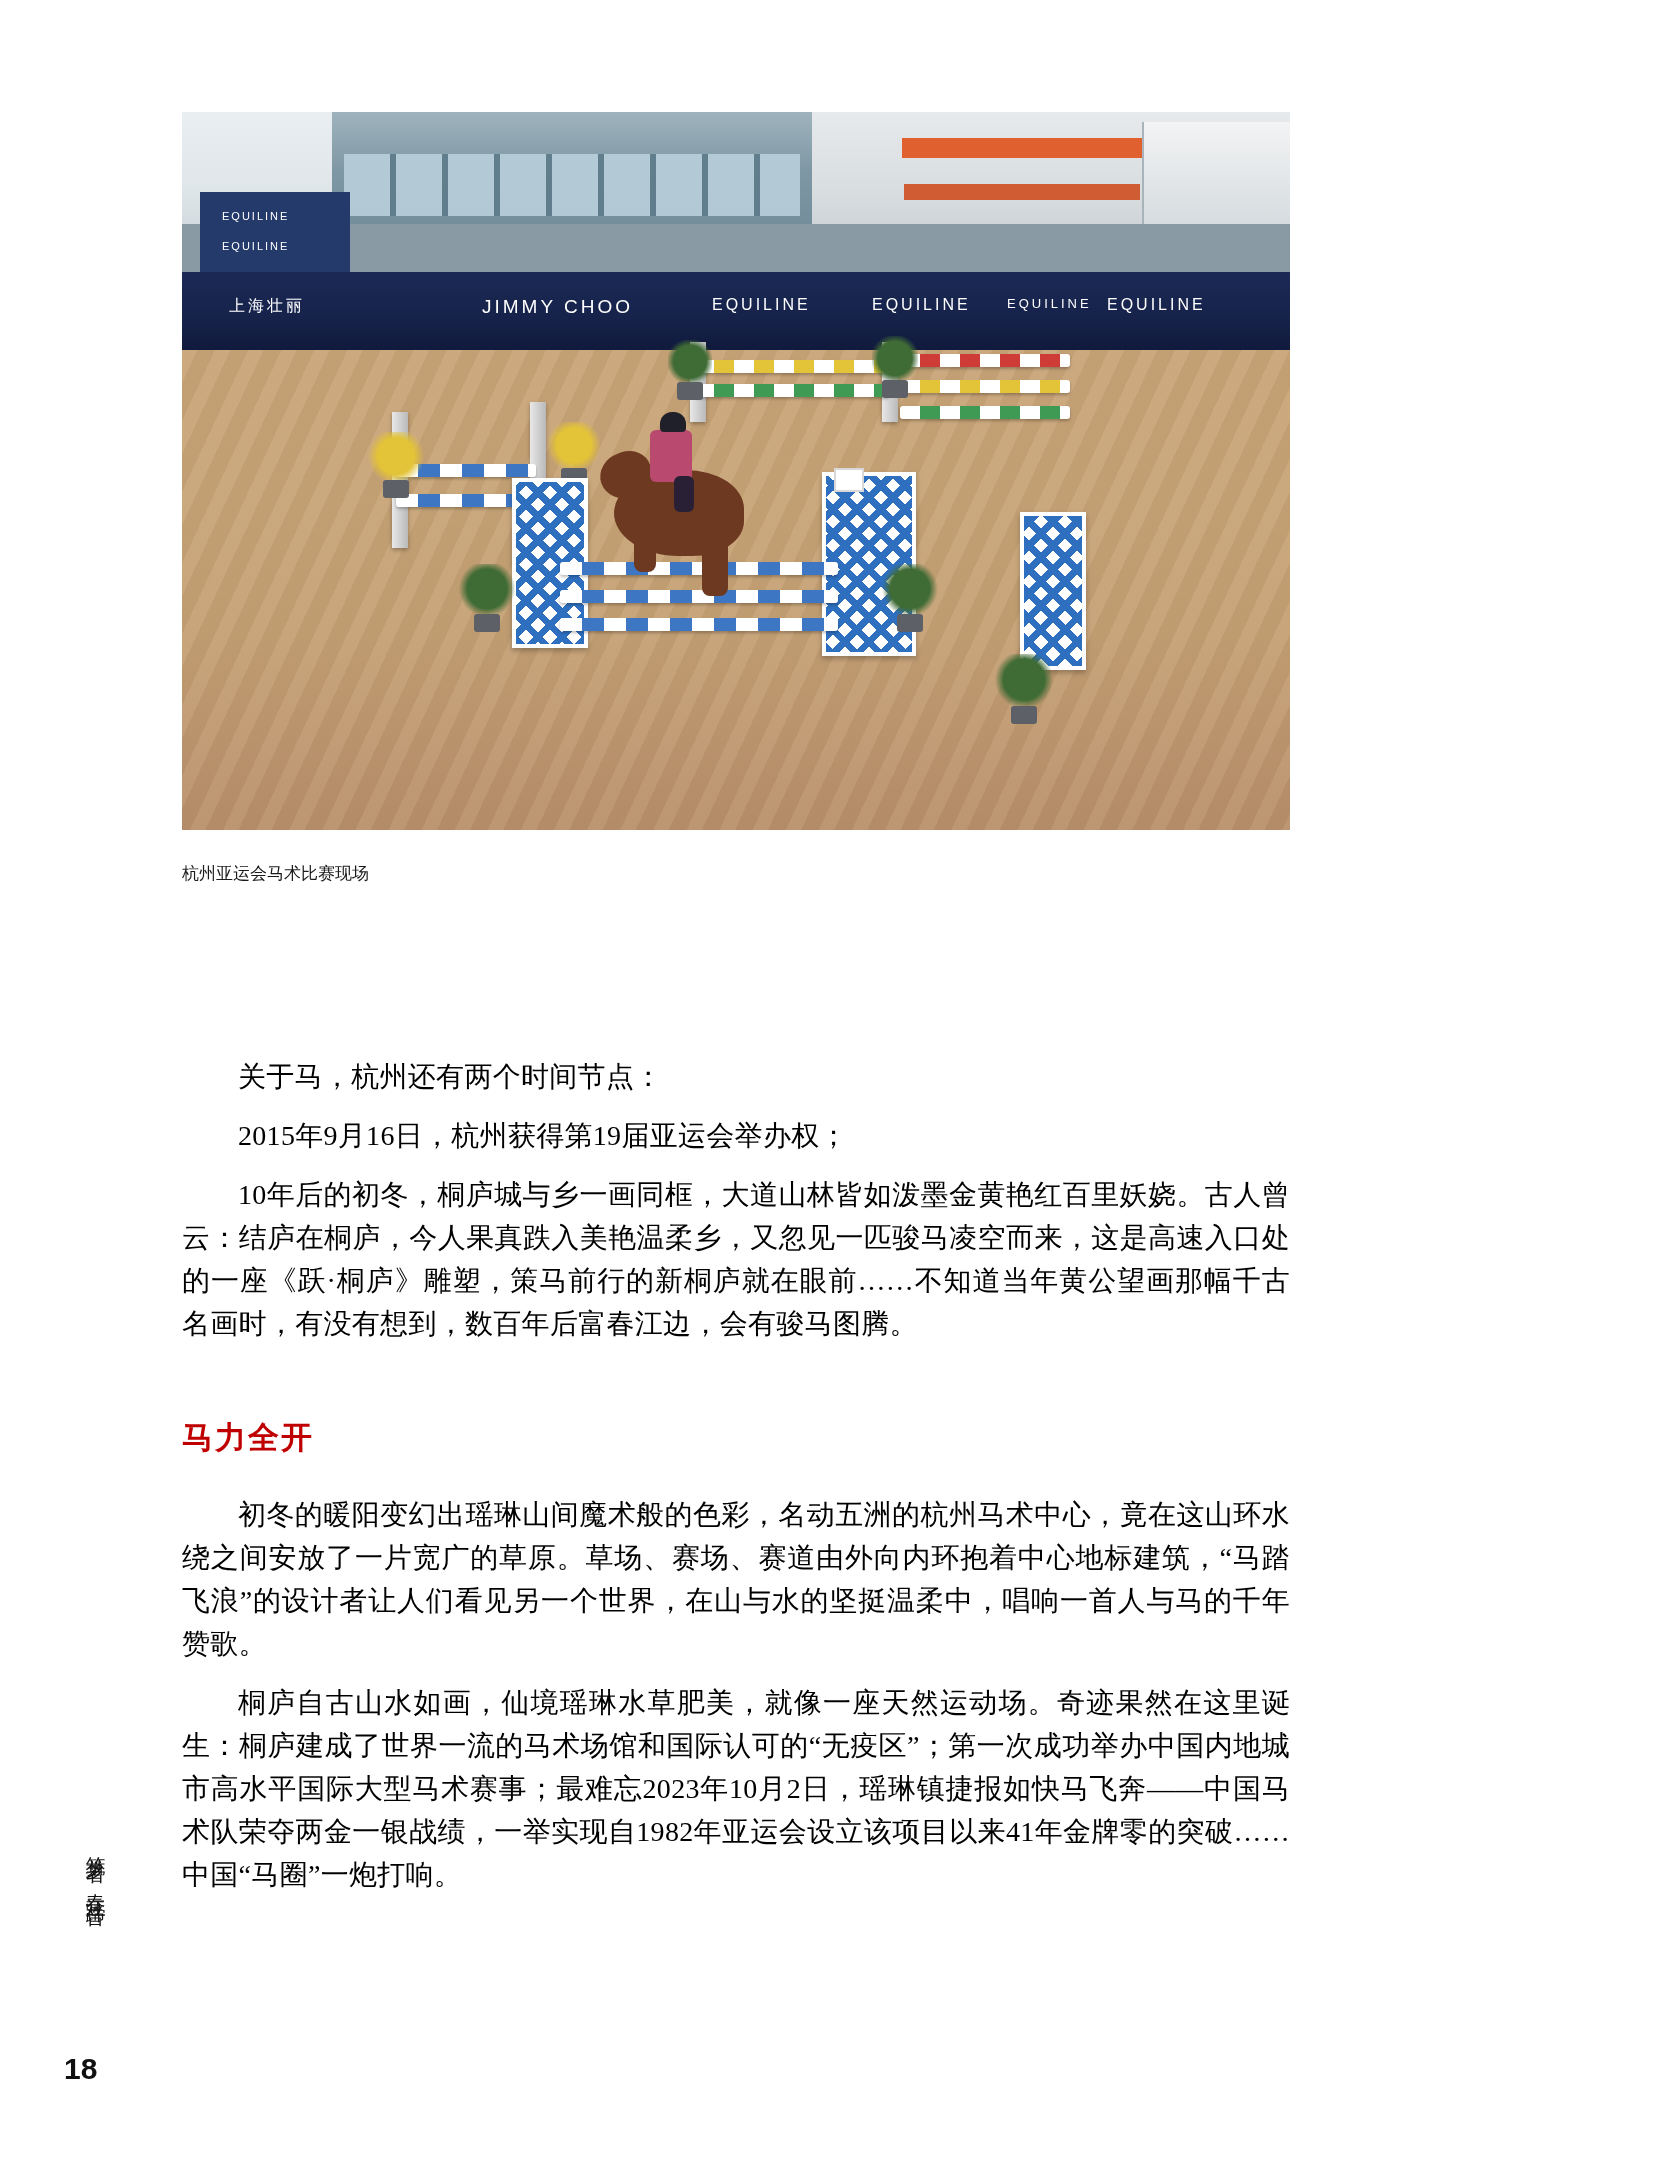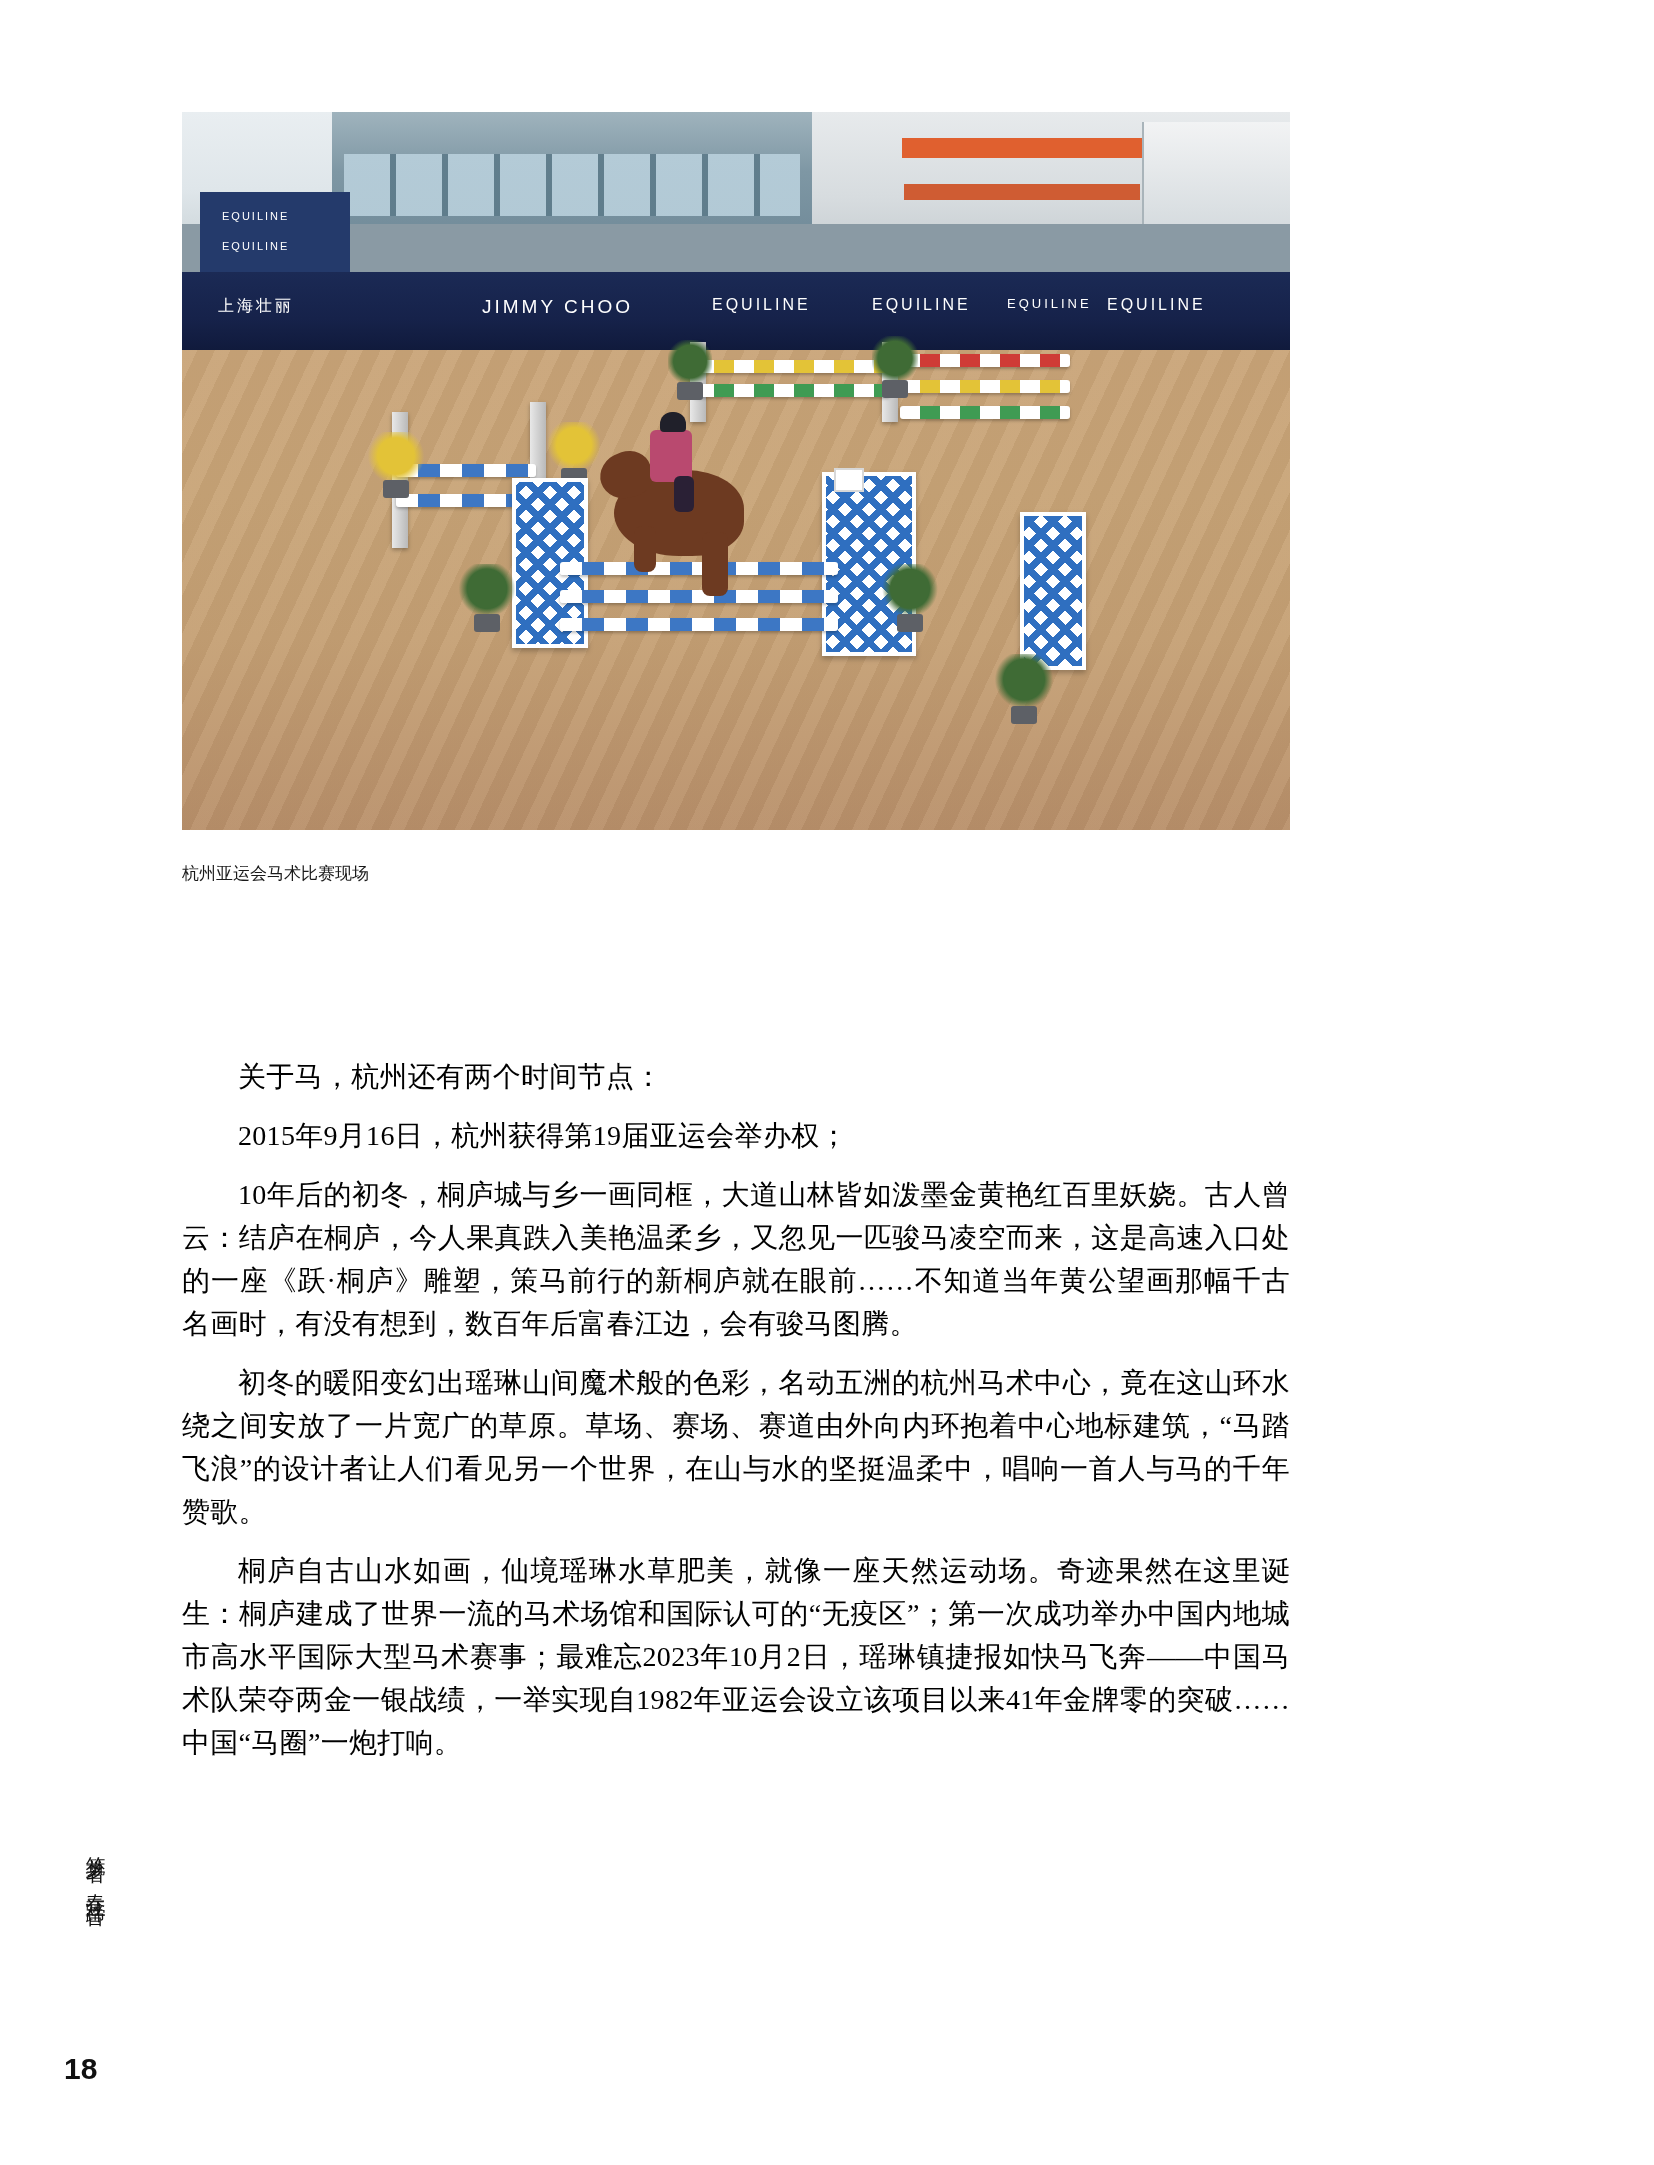--- a/index.html
+++ b/index.html
@@ -78,21 +78,21 @@
   }
   .ph-wall .logo {
     position: absolute;
     top: 24px;
     color: #ffffff;
     font-family: "Liberation Sans", sans-serif;
     font-size: 16px;
     letter-spacing: 3px;
     white-space: nowrap;
   }
-  .ph-wall .logo.l1 { left: 36px; }
+  .ph-wall .logo.l1 { left: 47px; }
   .ph-wall .logo.l2 { left: 300px; font-size: 19px; }
   .ph-wall .logo.l3 { left: 530px; }
   .ph-wall .logo.l4 { left: 690px; }
   .ph-wall .logo.l5 { left: 825px; font-size: 13px; }
   .ph-wall .logo.l6 { left: 925px; }
   .ph-banner-left {
     position: absolute; left: 18px; top: 80px; width: 150px; height: 82px;
     background: #243a6b;
   }
   .ph-banner-left .eq {
@@ -281,20 +281,21 @@
       <div style="position:absolute;left:652px;top:356px;width:26px;height:20px;background:#ffffff;border:2px solid #d8d8d8;"></div>
     </div>
     <div class="caption">杭州亚运会马术比赛现场</div>
   </div>
 
   <div class="content">
     <p class="body indent">关于马，杭州还有两个时间节点：</p>
     <p class="body indent">2015年9月16日，杭州获得第19届亚运会举办权；</p>
     <p class="body indent">10年后的初冬，桐庐城与乡一画同框，大道山林皆如泼墨金黄艳红百里妖娆。古人曾云：结庐在桐庐，今人果真跌入美艳温柔乡，又忽见一匹骏马凌空而来，这是高速入口处的一座《跃·桐庐》雕塑，策马前行的新桐庐就在眼前……不知道当年黄公望画那幅千古名画时，有没有想到，数百年后富春江边，会有骏马图腾。</p>
 
+    <div class="section-title">马力全开</div>
 
     <p class="body indent">初冬的暖阳变幻出瑶琳山间魔术般的色彩，名动五洲的杭州马术中心，竟在这山环水绕之间安放了一片宽广的草原。草场、赛场、赛道由外向内环抱着中心地标建筑，“马踏飞浪”的设计者让人们看见另一个世界，在山与水的坚挺温柔中，唱响一首人与马的千年赞歌。</p>
     <p class="body indent">桐庐自古山水如画，仙境瑶琳水草肥美，就像一座天然运动场。奇迹果然在这里诞生：桐庐建成了世界一流的马术场馆和国际认可的“无疫区”；第一次成功举办中国内地城市高水平国际大型马术赛事；最难忘2023年10月2日，瑶琳镇捷报如快马飞奔——中国马术队荣夺两金一银战绩，一举实现自1982年亚运会设立该项目以来41年金牌零的突破……中国“马圈”一炮打响。</p>
   </div>
 
   <div class="side-label">筑梦者·春江蹄音</div>
   <div class="page-number">18</div>
 
 </div>
 

